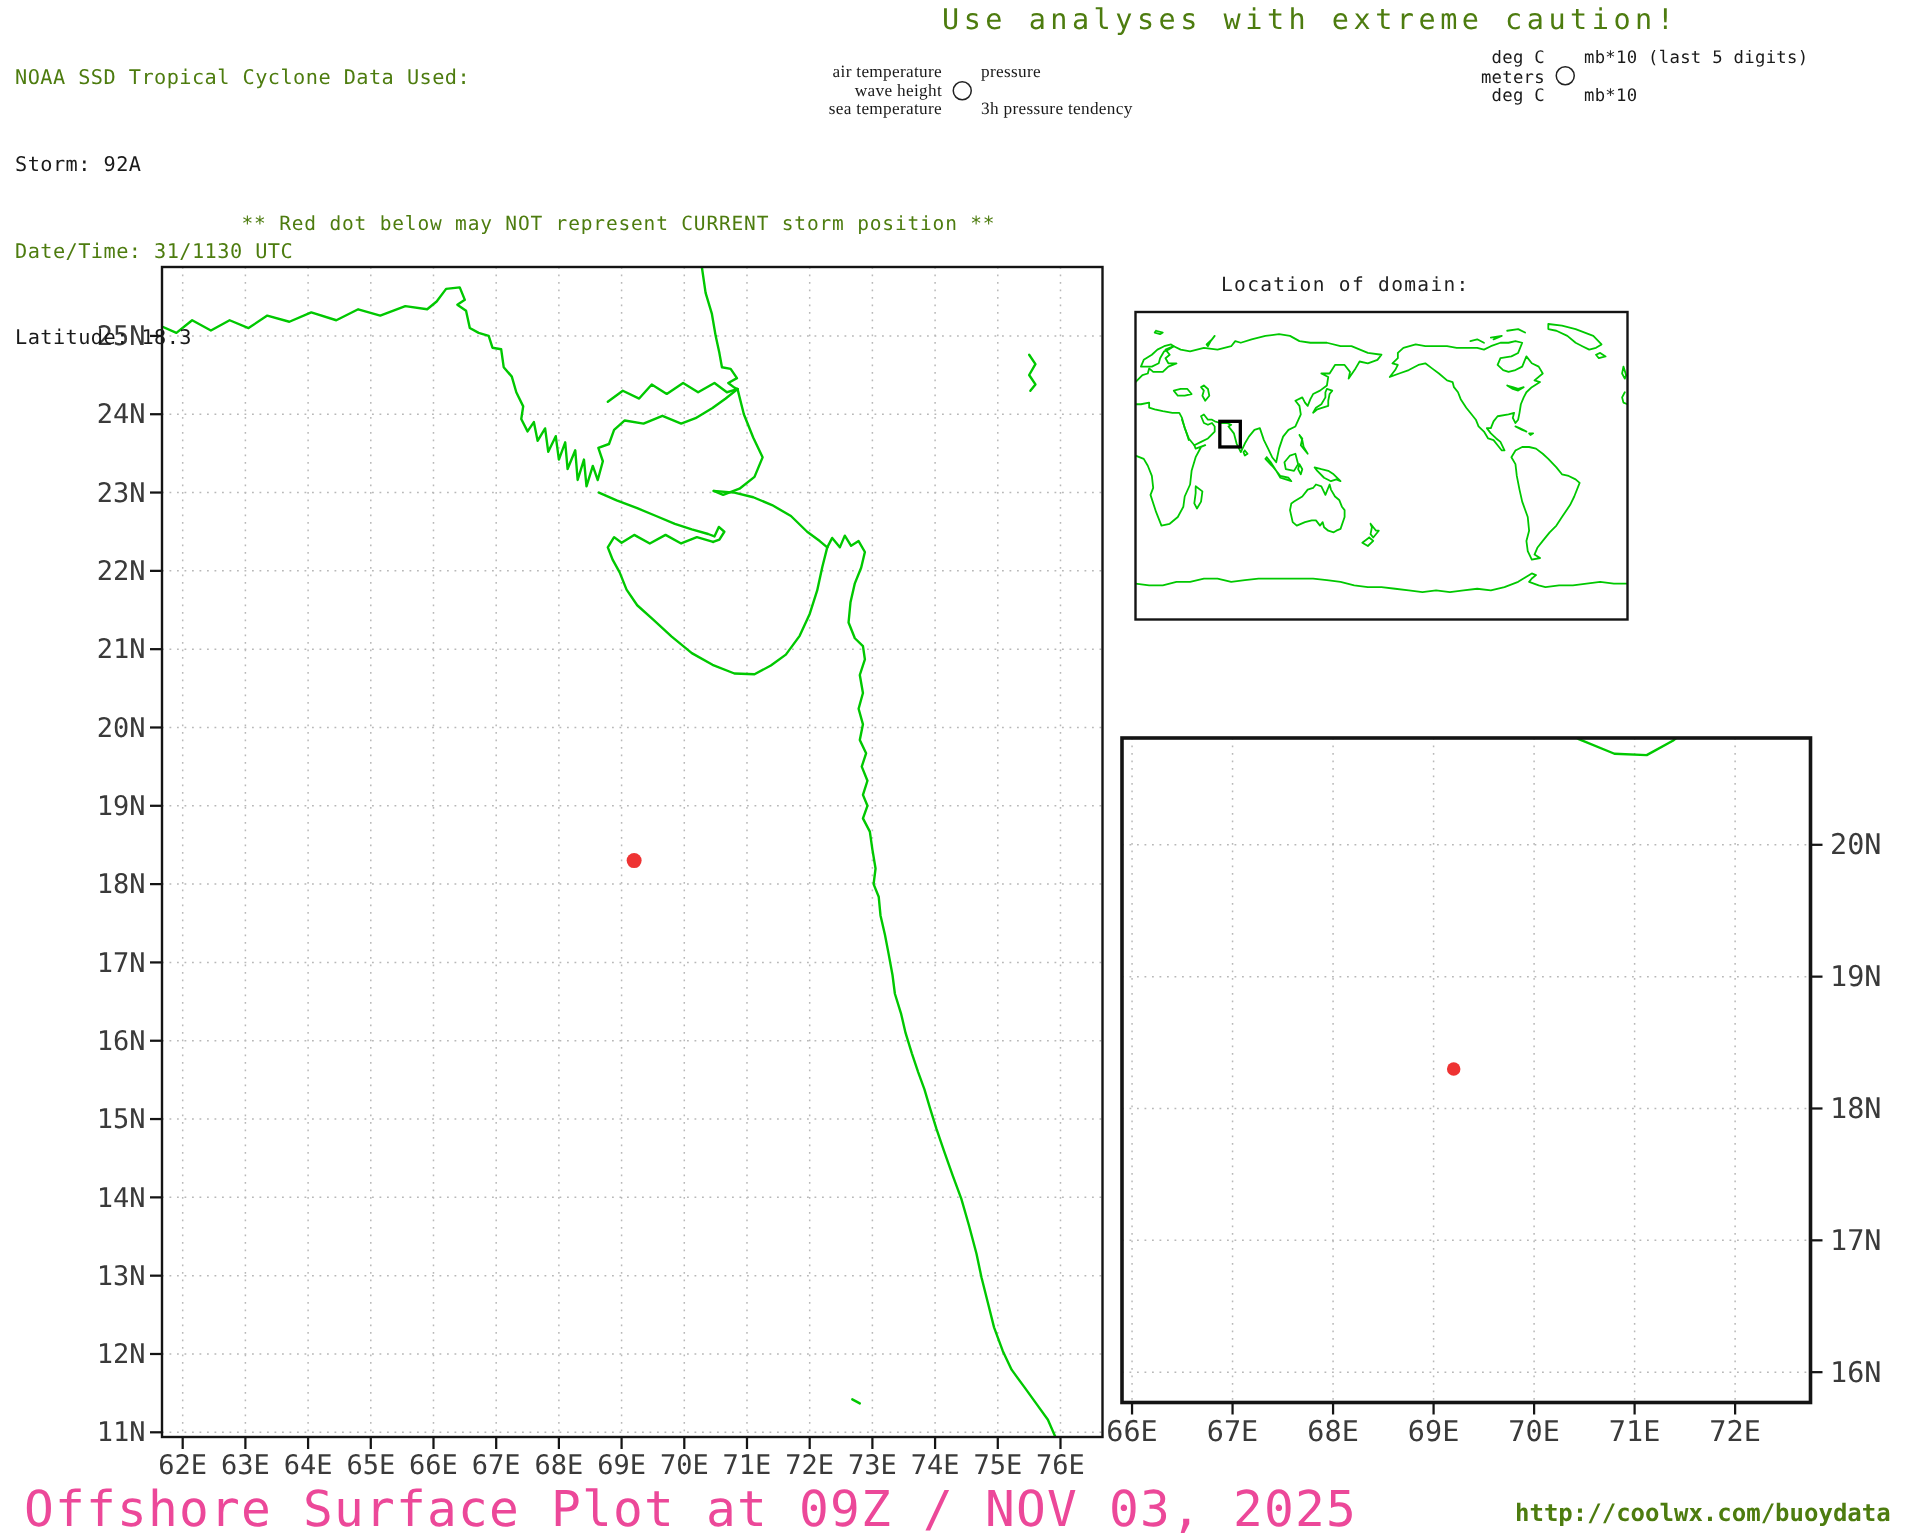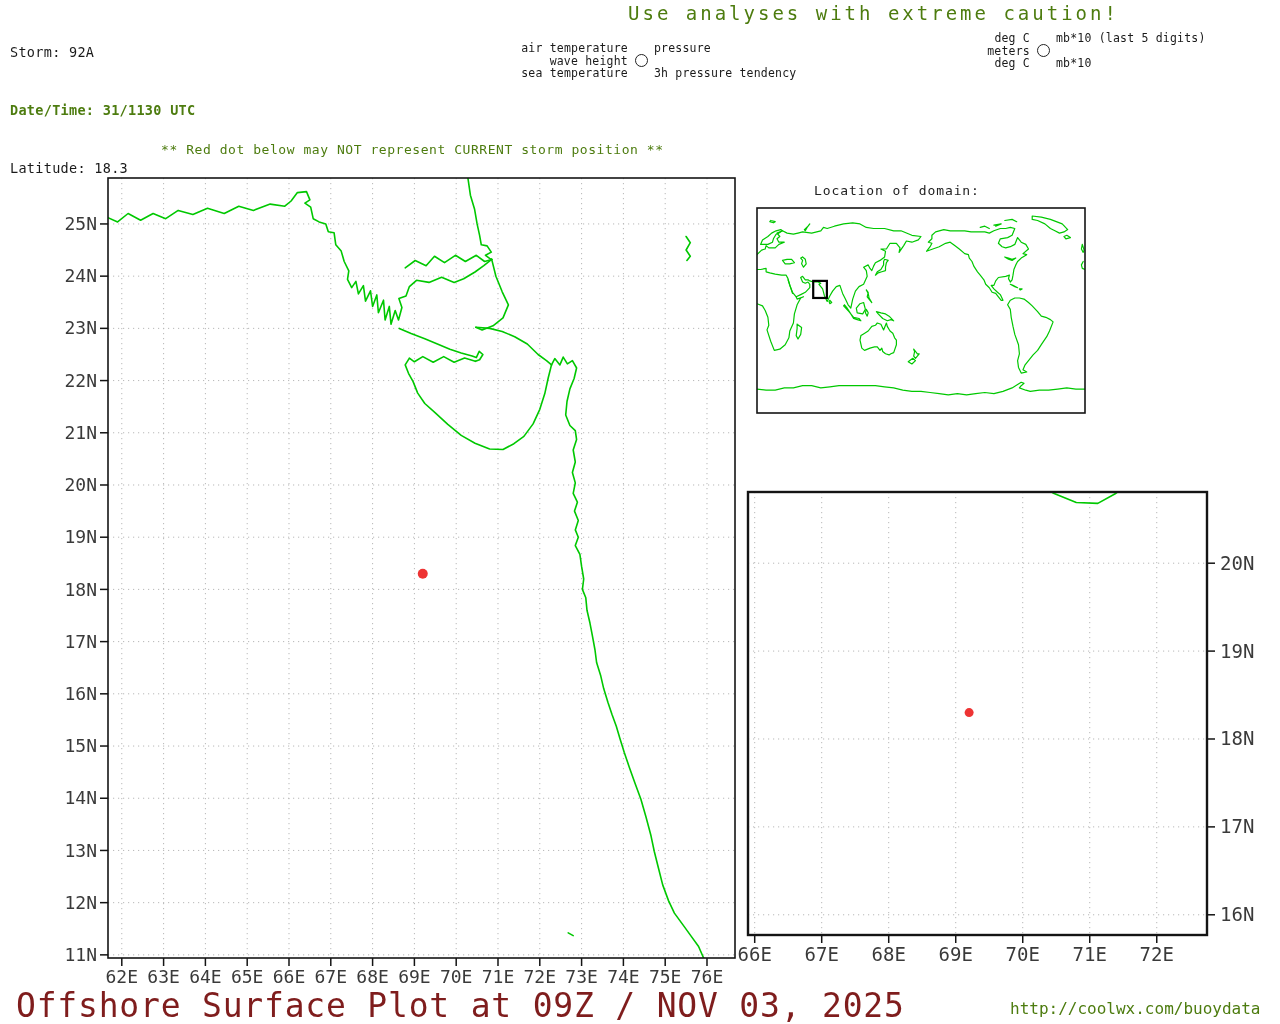--- a/index.html
+++ b/index.html
@@ -2,35 +2,35 @@
 <html><head>
 <meta charset="utf-8">
 <style>
   html,body{margin:0;padding:0;background:#ffffff;}
   #stage{position:relative;width:1280px;height:1024px;background:#fff;overflow:hidden;
          font-family:"DejaVu Sans Mono",monospace;color:#1a1a1a;}
   #plot-svg{position:absolute;left:0;top:0;}
   svg text{font-family:"DejaVu Sans Mono",monospace;fill:#3a3a3a;}
   .abs{position:absolute;white-space:pre;}
   .red{color:#4d7c0f;}
-  .bold{font-weight:bold;}
+  .bold{font-weight:normal;}
   .hdr{left:10px;top:5px;font-size:13.5px;line-height:19.2px;letter-spacing:0.3px;}
   .caution{left:628px;top:2px;font-size:19px;letter-spacing:3px;}
   .legend{display:grid;grid-template-columns:150px 26px auto;font-size:11.5px;line-height:12px;
           letter-spacing:0.2px;align-items:center;}
   .legend .c1{text-align:right;}
   .legend .c2{display:flex;justify-content:center;align-items:center;}
   .legend .c3{text-align:left;}
-  #station-legend{left:478px;top:42px;}
+  #station-legend{left:478px;top:42px;font-family:Liberation Serif, serif;}
   #units-legend{left:972px;top:32px;grid-template-columns:58px 26px auto;}
   .model-circle{width:11px;height:11px;border:1.5px solid #222;border-radius:50%;}
   .warning{left:161px;top:142px;font-size:13px;letter-spacing:0.55px;}
   .loc-title{left:814px;top:172px;font-size:13px;letter-spacing:0.9px;color:#222;margin-top:11px;}
-  .footer-title{left:16px;top:986px;font-size:33px;letter-spacing:0.8px;color:#7f1d1d;}
-  .footer-url{left:1010px;top:999px;font-size:16px;}
+  .footer-title{left:16px;top:986px;font-size:33px;letter-spacing:0.8px;color:#ec4899;}
+  .footer-url{left:1010px;top:999px;font-size:16px;font-weight:bold;}
 </style>
 </head>
 <body>
 
 <div id="stage">
 
   <svg id="plot-svg" width="1280" height="1024" viewBox="0 0 1280 1024">
     <g id="g-main">
         <clipPath id="clip-main-map">
           <rect x="108" y="178" width="627" height="780"></rect>
@@ -236,20 +236,21 @@
           <path d="M993.9,225.1 L1001.2,223.9 L995.7,226.2" fill="none" stroke="#00c800" stroke-width="1.2" stroke-linejoin="round" stroke-linecap="round"></path>
           <path d="M1004.8,220.5 L1012.1,219.4 L1016.7,221.7" fill="none" stroke="#00c800" stroke-width="1.2" stroke-linejoin="round" stroke-linecap="round"></path>
           <path d="M1083.2,261.5 L1081.4,264.9 L1082.3,268.4 L1085.0,269.5" fill="none" stroke="#00c800" stroke-width="1.2" stroke-linejoin="round" stroke-linecap="round"></path>
         </g>
         <rect x="757" y="208" width="328" height="205" fill="none" stroke="#141414" stroke-width="1.6"></rect>
         <rect x="813.2155555555555" y="280.8888888888889" width="13.666666666666742" height="17.083333333333314" fill="none" stroke="#000" stroke-width="2.2"></rect>
       </g>
   </svg>
 
   <div class="abs hdr">
+    <div class="red">NOAA SSD Tropical Cyclone Data Used:</div>
     <div>Storm: 92A</div>
     <div class="red bold">Date/Time: 31/1130 UTC</div>
     <div>Latitude: 18.3</div>
   </div>
 
   <div class="abs caution red">Use analyses with extreme caution!</div>
 
   <div id="station-legend" class="abs legend">
     <span class="c1">air temperature</span>
     <span class="c2"></span>

